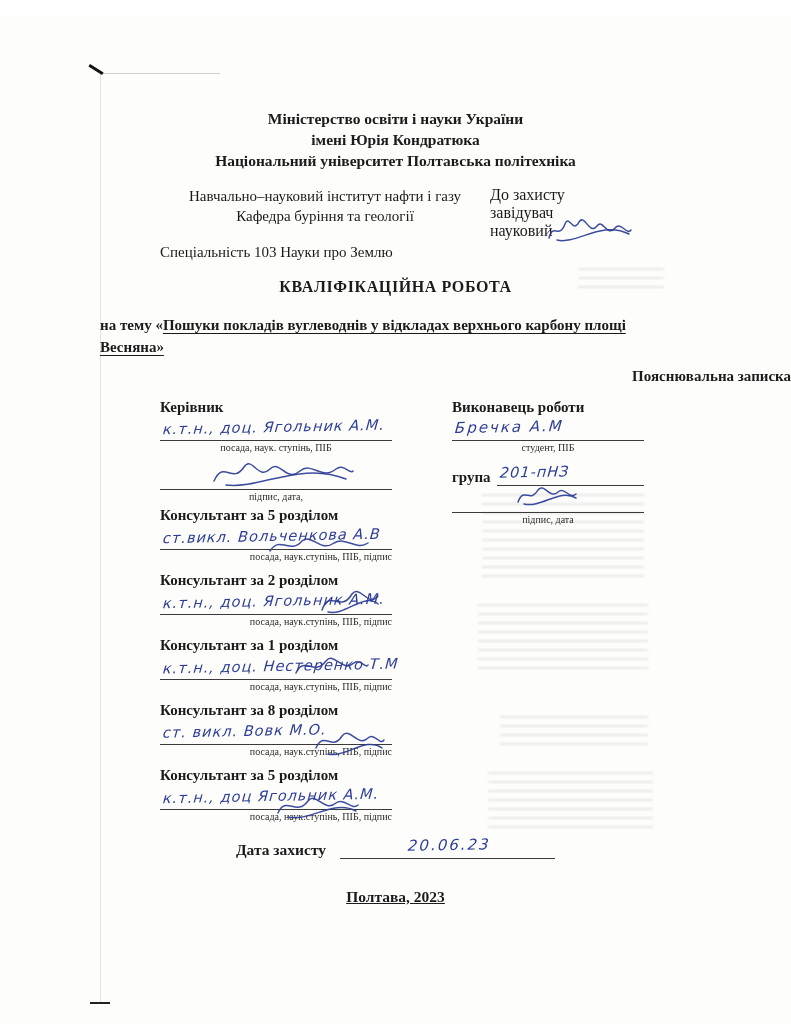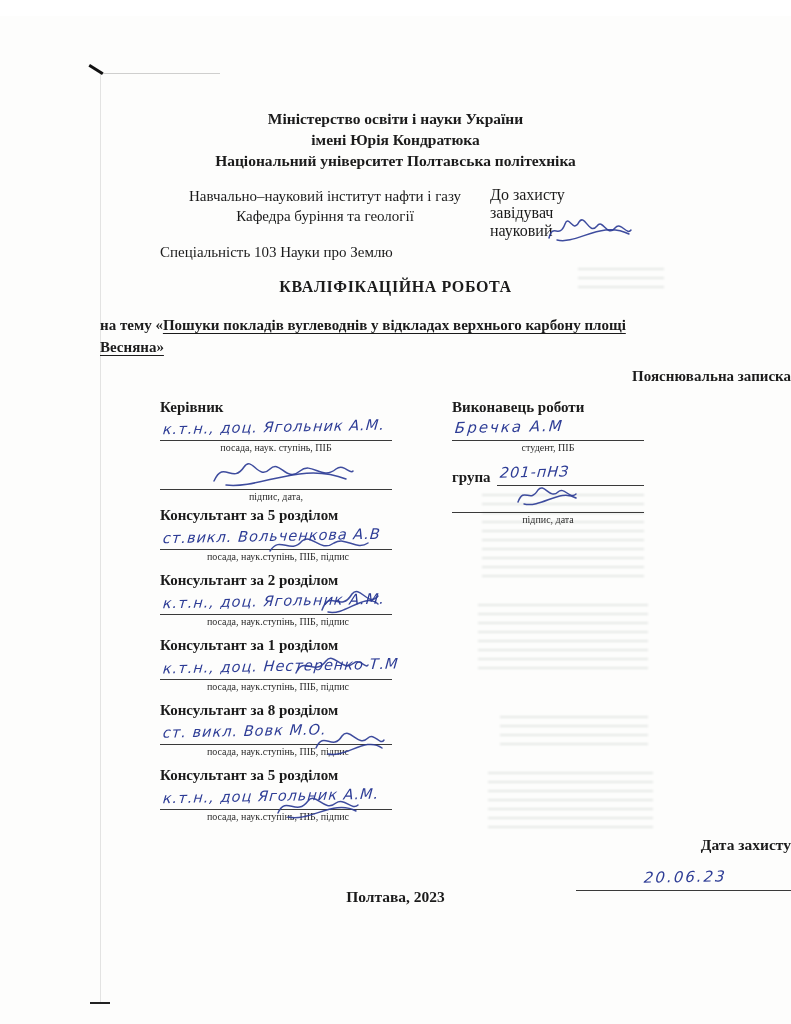--- a/index.html
+++ b/index.html
@@ -32,21 +32,21 @@
 
   .subtitle{position:absolute;top:352px;left:0;width:100%;text-align:right;
     font-weight:700;font-size:15px;}
 
   .col-label{font-weight:700;font-size:15px;}
   .supervisor-col{position:absolute;top:383px;left:160px;width:232px;}
   .executor-col{position:absolute;top:383px;left:452px;width:192px;}
 
   .write-line{position:relative;height:22px;border-bottom:1px solid #3a3a3a;margin-top:2px;white-space:nowrap;}
   .caption{font-size:10px;color:#2a2a2a;text-align:center;margin-top:1px;}
-  .caption.left{text-align:center;padding-left:4px;}
+  .caption.left{text-align:right;padding-left:4px;}
 
   .hand{
     font-family:"DejaVu Sans", sans-serif;font-style:italic;
     color:#2e3d96;font-size:14.5px;letter-spacing:1px;
     display:inline-block;transform:rotate(-1.2deg) skewX(-6deg);
     padding-left:3px;
   }
   .hand.big{font-size:15px;letter-spacing:2px;}
 
   .sig{position:absolute;pointer-events:none;}
@@ -54,26 +54,26 @@
 
   .group-row{display:flex;align-items:flex-end;margin-top:10px;}
   .group-row .col-label{margin-right:6px;}
   .group-row .write-line{flex:1;margin-top:0;}
 
   .consultants{position:absolute;top:490px;left:160px;width:232px;}
   .consultant{margin-bottom:9px;position:relative;}
   .c-title{font-weight:700;font-size:15px;line-height:19px;}
 
   .date-row{position:absolute;top:820px;left:0;width:100%;
-    display:flex;justify-content:center;align-items:flex-end;gap:14px;flex-direction:column;}
+    display:flex;justify-content:center;align-items:flex-end;gap:14px;}
   .date-row .col-label{font-size:15.5px;}
   .date-line{position:relative;width:215px;height:22px;border-bottom:1px solid #3a3a3a;text-align:center;}
 
   .footer{position:absolute;top:872px;left:0;width:100%;text-align:center;
-    font-weight:700;font-size:15.5px;}
+    font-weight:700;font-size:15.5px;text-decoration:underline;}
 
   
   .ghost{
     position:absolute;
     background:repeating-linear-gradient(to bottom, rgba(110,125,118,.16) 0 2px, transparent 2px 9px);
     filter:blur(1.1px);
   }
 </style>
 </head>
 <body>

